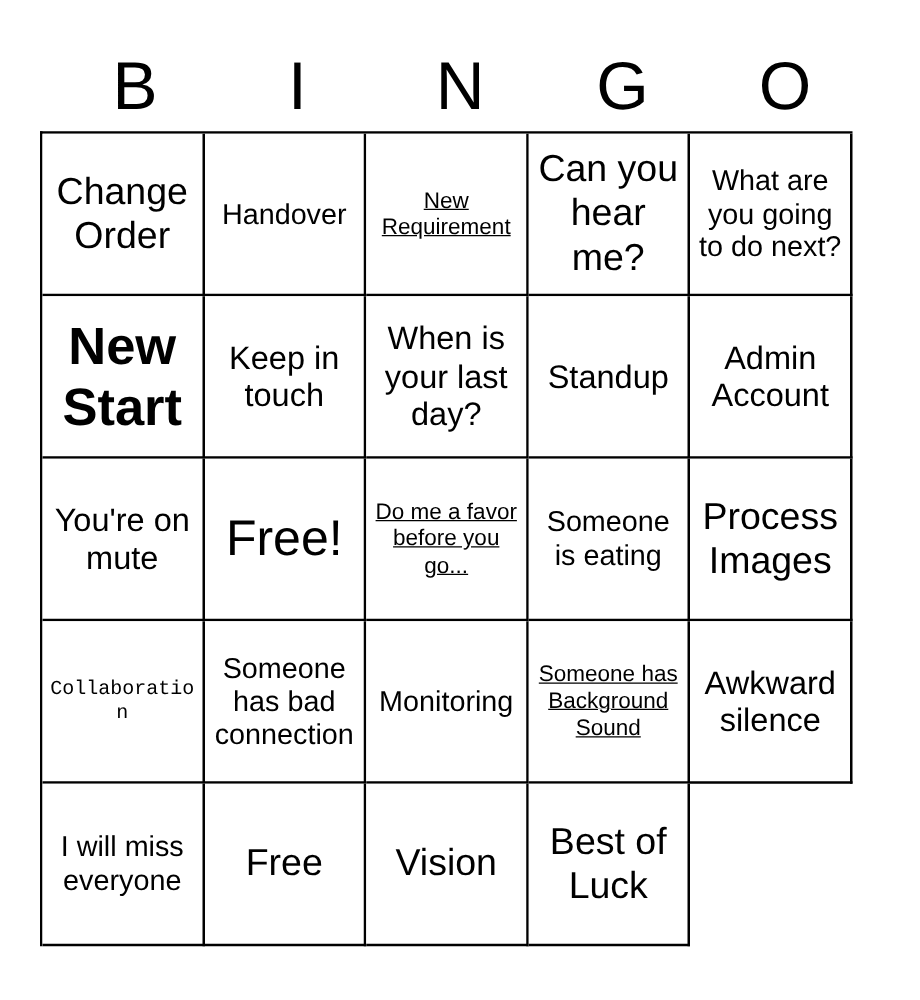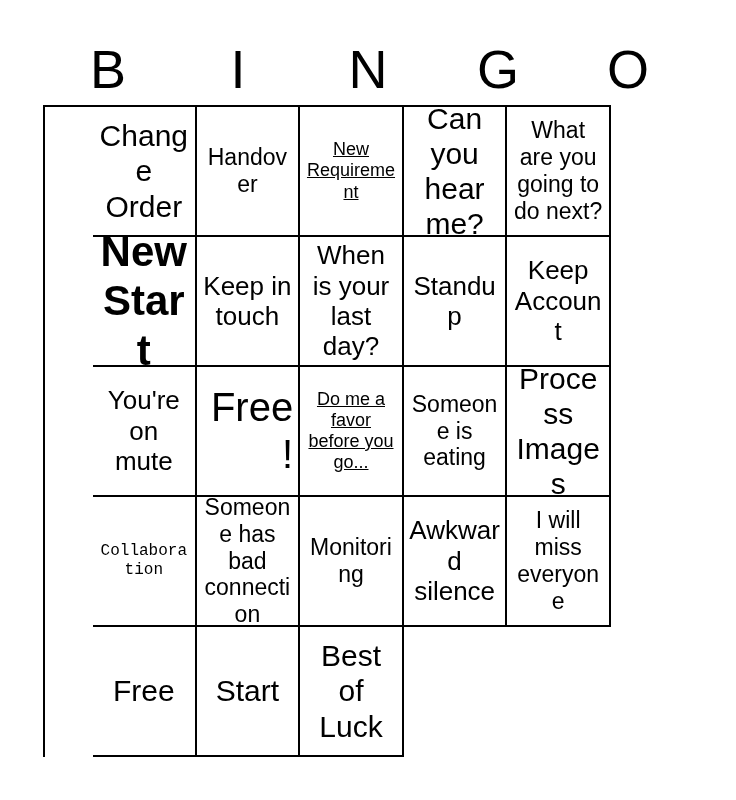--- a/index.html
+++ b/index.html
@@ -34,31 +34,30 @@
     align-items: center;
     justify-content: center;
     font-size: 54px;
     line-height: 1;
     font-weight: 400;
     color: #000000;
     letter-spacing: 0px;
   }
   #grid {
     position: absolute;
-    left: 43px;
+    left: 32px;
     top: 105px;
-    width: 568px;
+    width: 650px;
     height: 652px;
     border-top: 2px solid #000000;
     border-left: 2px solid #000000;
     box-sizing: border-box;
     display: grid;
     grid-template-columns: repeat(5, 1fr);
     grid-template-rows: repeat(5, 1fr);
-    padding-left: 48px;
   }
   .cell {
     border-right: 2px solid #000000;
     border-bottom: 2px solid #000000;
     box-sizing: border-box;
     display: flex;
     align-items: center;
     justify-content: center;
     text-align: center;
     padding: 2px 5px;
@@ -66,21 +65,21 @@
     background: #ffffff;
   }
   .cell-text {
     display: block;
     width: 100%;
     line-height: 1.17;
     word-wrap: break-word;
     hyphens: none;
   }
   .fs-xxl { font-size: 42px; font-weight: bold; }
-  .fs-xl  { font-size: 40px; text-align: right; }
+  .fs-xl  { font-size: 40px; }
   .fs-lg  { font-size: 30px; }
   .fs-md  { font-size: 26px; }
   .fs-sm  { font-size: 23px; }
   .fs-xs  { font-size: 18px; text-decoration: underline; }
   .fs-xxs { font-size: 16px; font-family: Liberation Mono, monospace; }
 </style>
 </head>
 <body>
 
 <div id="bingo-card">
@@ -118,21 +117,21 @@
       <span class="cell-text fs-md">Keep in touch</span>
     </div>
     <div class="cell">
       <span class="cell-text fs-md">When is your last day?</span>
     </div>
     <div class="cell">
       <span class="cell-text fs-md">Standup</span>
     </div>
 
     <div class="cell">
-      <span class="cell-text fs-md">Keep Account</span>
+      <span class="cell-text fs-md">Admin Account</span>
     </div>
     <div class="cell">
       <span class="cell-text fs-md">You're on mute</span>
     </div>
     <div class="cell">
       <span class="cell-text fs-xl">Free!</span>
     </div>
     <div class="cell">
       <span class="cell-text fs-xs">Do me a favor before you go...</span>
     </div>
@@ -145,31 +144,34 @@
     </div>
     <div class="cell">
       <span class="cell-text fs-xxs">Collaboration</span>
     </div>
     <div class="cell">
       <span class="cell-text fs-sm">Someone has bad connection</span>
     </div>
     <div class="cell">
       <span class="cell-text fs-sm">Monitoring</span>
     </div>
+    <div class="cell">
+      <span class="cell-text fs-xs">Someone has Background Sound</span>
+    </div>
 
     <div class="cell">
       <span class="cell-text fs-md">Awkward silence</span>
     </div>
     <div class="cell">
       <span class="cell-text fs-sm">I will miss everyone</span>
     </div>
     <div class="cell">
       <span class="cell-text fs-lg">Free</span>
     </div>
     <div class="cell">
-      <span class="cell-text fs-lg">Start</span>
+      <span class="cell-text fs-lg">Vision</span>
     </div>
     <div class="cell">
       <span class="cell-text fs-lg">Best of Luck</span>
     </div>
 
   </div>
 </div>
 
 </body></html>

